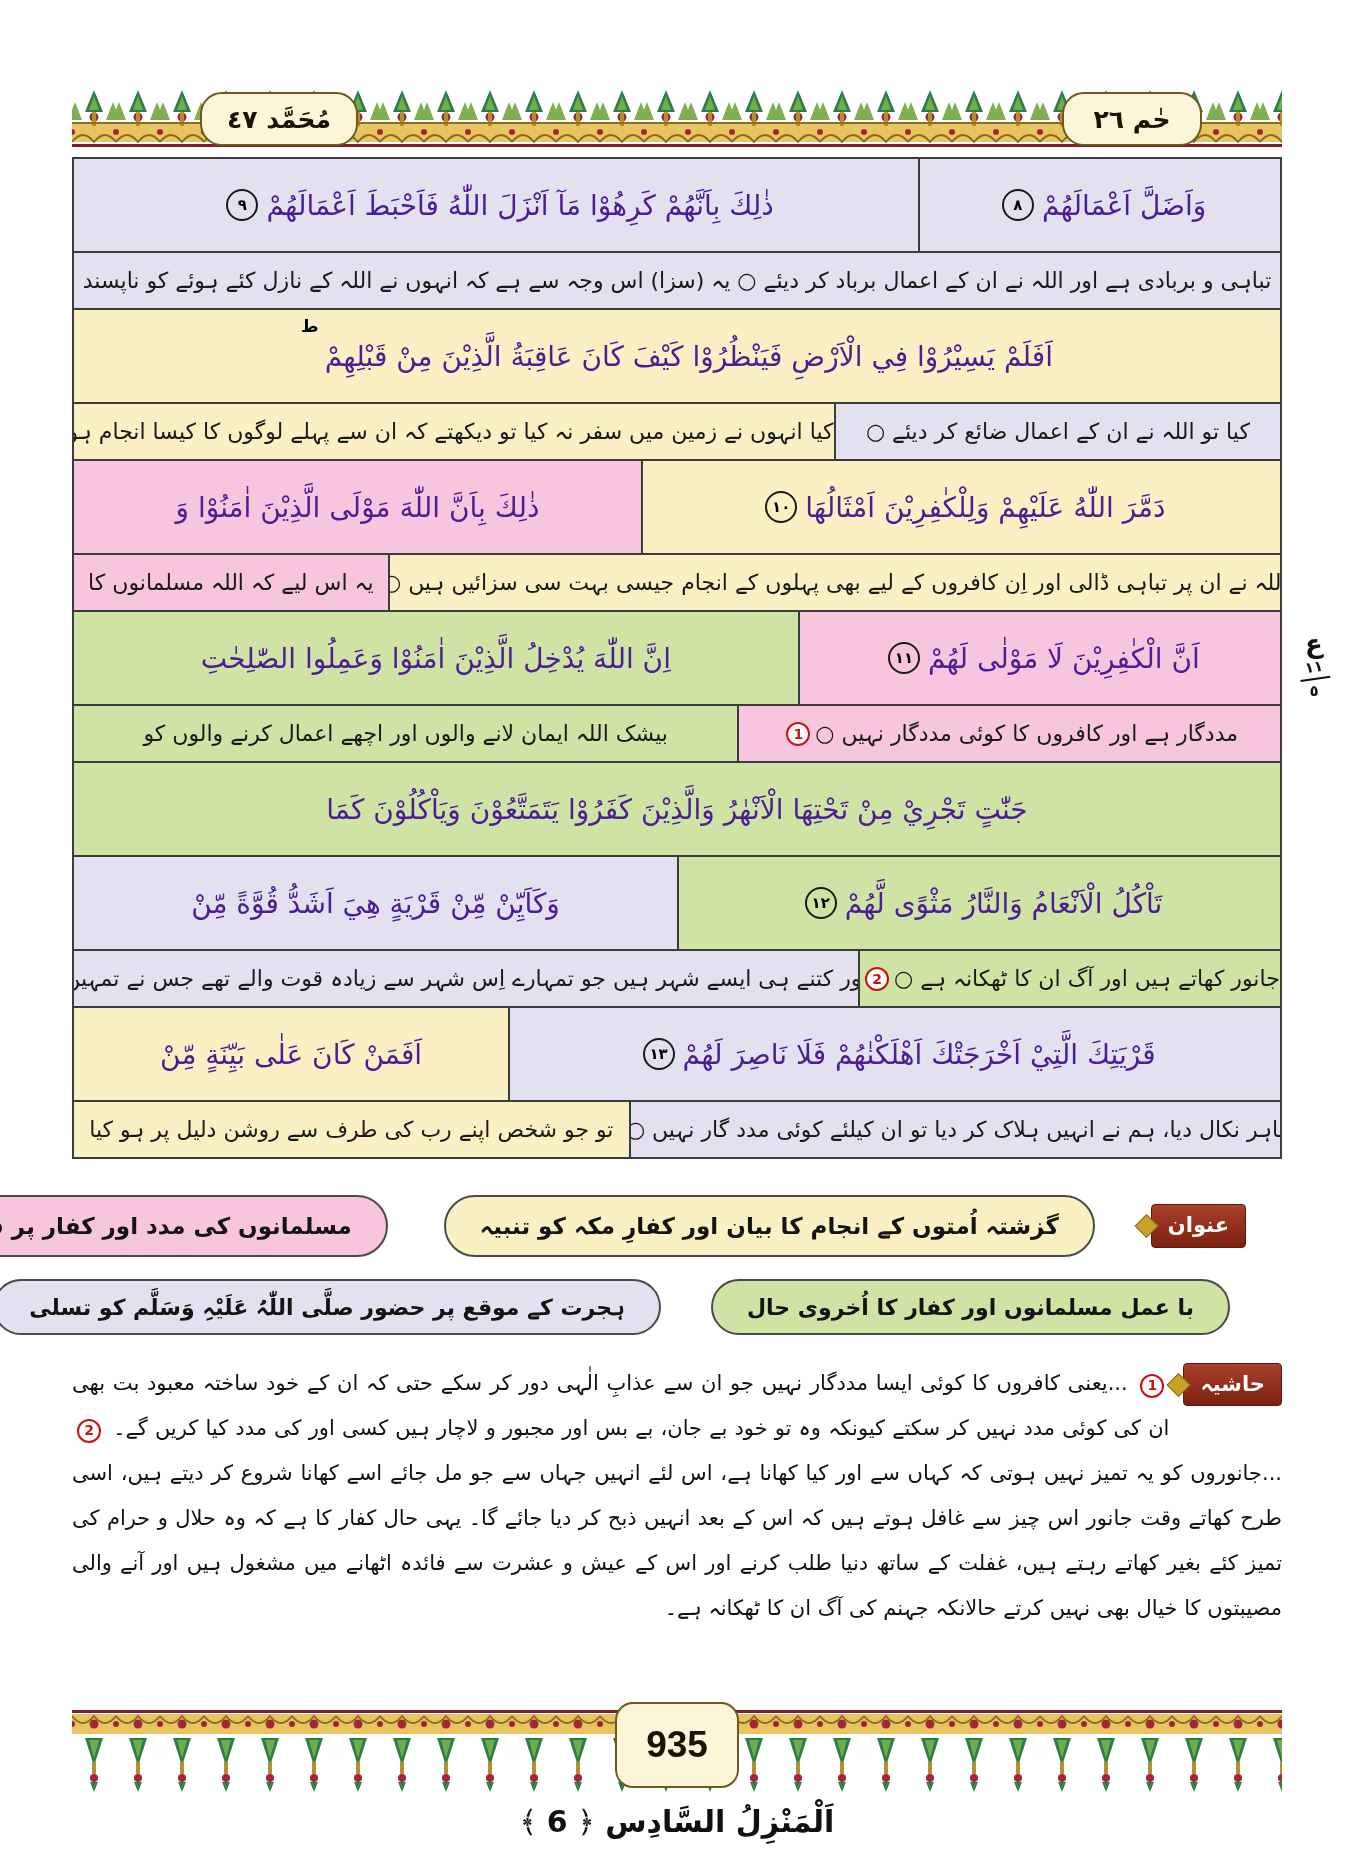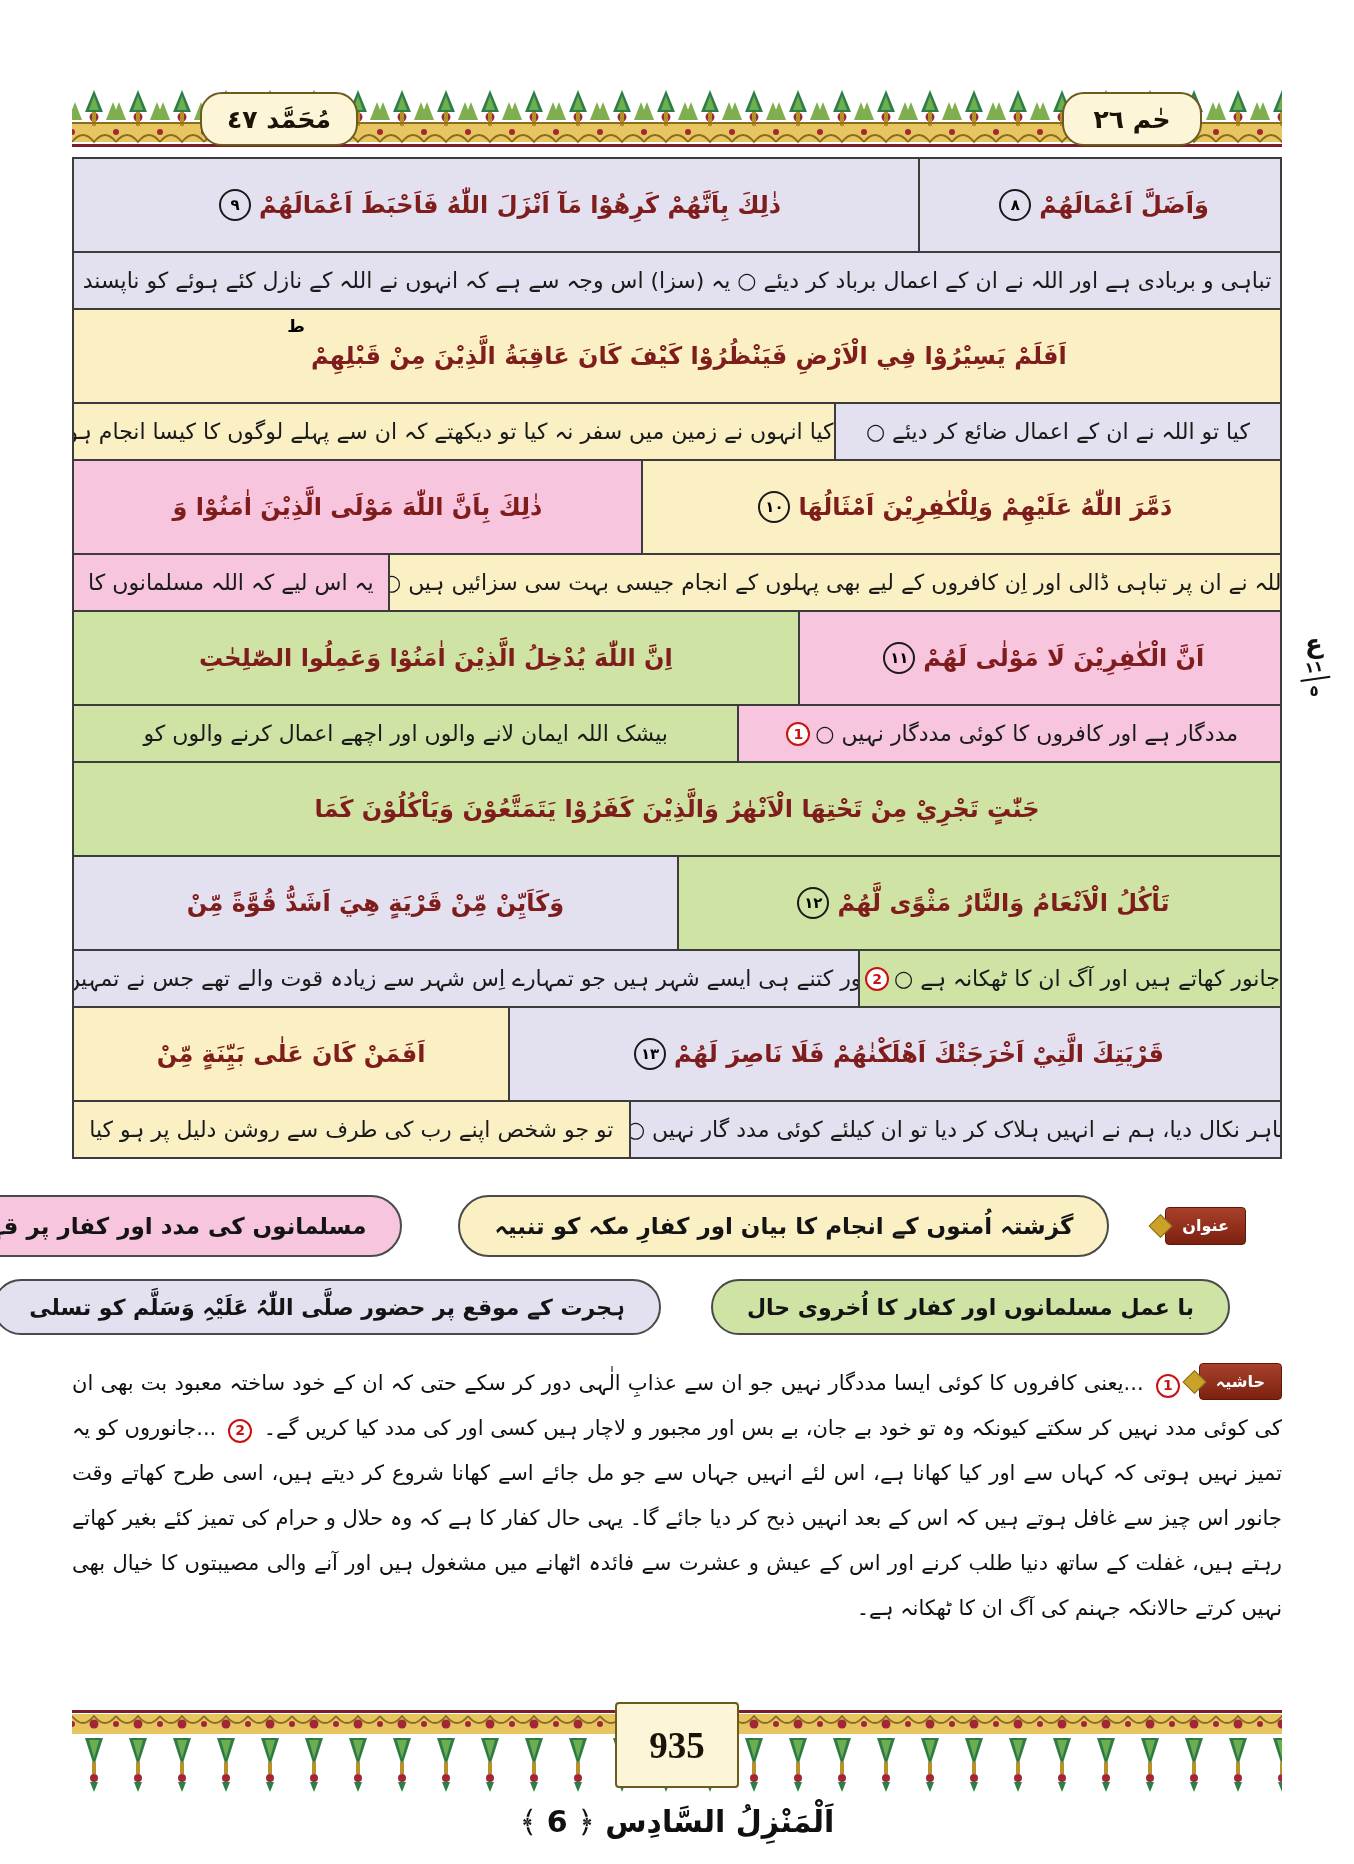--- a/index.html
+++ b/index.html
@@ -12,36 +12,36 @@
   .orn-top { top:84px; height:64px; }
   .orn-bottom { top:1700px; height:96px; }
   .orn svg { display:block; width:100%; height:100%; }
 
   .cartouche { position:absolute; background:#fdf5d7; border:2px solid #6b5b1e; border-radius:22px;
     display:flex; align-items:center; justify-content:center; font-weight:bold; font-size:25px; color:#1c1308;
     box-shadow:0 0 0 2px #fdf5d7 inset; }
   .cart-left  { left:128px; top:4px; width:158px; height:54px; }
   .cart-right { right:80px; top:4px; width:140px; height:54px; }
   .cart-935 { left:50%; transform:translateX(-50%); top:-2px; width:124px; height:86px;
-    font-family:Liberation Serif, serif; font-size:37px; border-radius:4px; }
+    font-family:Liberation Sans, sans-serif; font-size:37px; border-radius:18px; }
 
   
   .content { position:absolute; top:153px; left:72px; width:1210px; }
   .band { display:flex; border:2px solid #3c3c3c; }
   .band + .band, .band + * .band { margin-top:-2px; }
   .bands > .band:not(:first-child) { margin-top:-2px; }
   .band.ar { height:96px; }
   .band.ur { height:59px; }
   .seg { display:flex; align-items:center; justify-content:center; overflow:hidden; padding:0 10px; }
   .seg:not(:last-child) { border-left:2px solid #3c3c3c; }
   .lav { background:#e3e1f0; }
   .yel { background:#fbf0c4; }
   .pnk { background:#f7c5de; }
   .grn { background:#cfe4a4; }
-  .ar .txt { font-size:24px; font-weight:bold; color:#7f1d1d; white-space:nowrap; }
+  .ar .txt { font-size:28px; font-weight:normal; color:#4c1d95; white-space:nowrap; }
   .ur .txt { font-size:22px; color:#1a1a1a; white-space:nowrap; }
   .vnum { display:inline-flex; align-items:center; justify-content:center; flex:0 0 auto;
     width:32px; height:32px; border:2.5px solid #1a1a1a; border-radius:50%;
     font-size:15px; font-weight:bold; margin:0 8px; background:transparent; }
   .smark { font-size:17px; font-weight:bold; align-self:flex-start; margin:6px 6px 0 0; }
   .fnm { display:inline-flex; align-items:center; justify-content:center; flex:0 0 auto;
     width:24px; height:24px; border:2px solid #cc1111; border-radius:50%; color:#cc1111;
     font-size:14px; font-weight:bold; margin:0 5px; background:#fff; }
 
   
@@ -51,21 +51,21 @@
   .ruku .r-bot { font-size:15px; font-weight:bold; display:block; margin-top:2px; }
 
   
   .topics { margin-top:36px; }
   .trow { display:flex; align-items:center; }
   .trow1 { margin-right:36px; gap:56px; }
   .trow2 { margin-top:22px; margin-right:52px; gap:50px; }
   .pill { height:62px; display:flex; align-items:center; justify-content:center; padding:0 34px;
     border:2px solid #4a4a4a; border-radius:34px; font-size:23px; font-weight:600; color:#141414; white-space:nowrap; }
   .pill.p2 { height:56px; font-size:22px; }
-  .mlabel { position:relative; background:linear-gradient(#a8402a,#7c2110); color:#fff; font-size:16px;
+  .mlabel { position:relative; background:linear-gradient(#a8402a,#7c2110); color:#fff; font-size:21px;
     font-weight:bold; padding:8px 16px; border-radius:4px; border:1px solid #5f1808; line-height:1.2; }
   .mlabel::after { content:""; position:absolute; left:-14px; top:50%; width:15px; height:15px;
     background:#c9a227; transform:translateY(-50%) rotate(45deg); border:1px solid #8a6d1f; }
 
   
   .footnotes { margin-top:26px; direction:rtl; text-align:justify; font-size:21px; line-height:45px; color:#111; }
   .footnotes .mlabel { float:right; margin:2px 0 0 14px; }
   .fn-text { }
 
   

